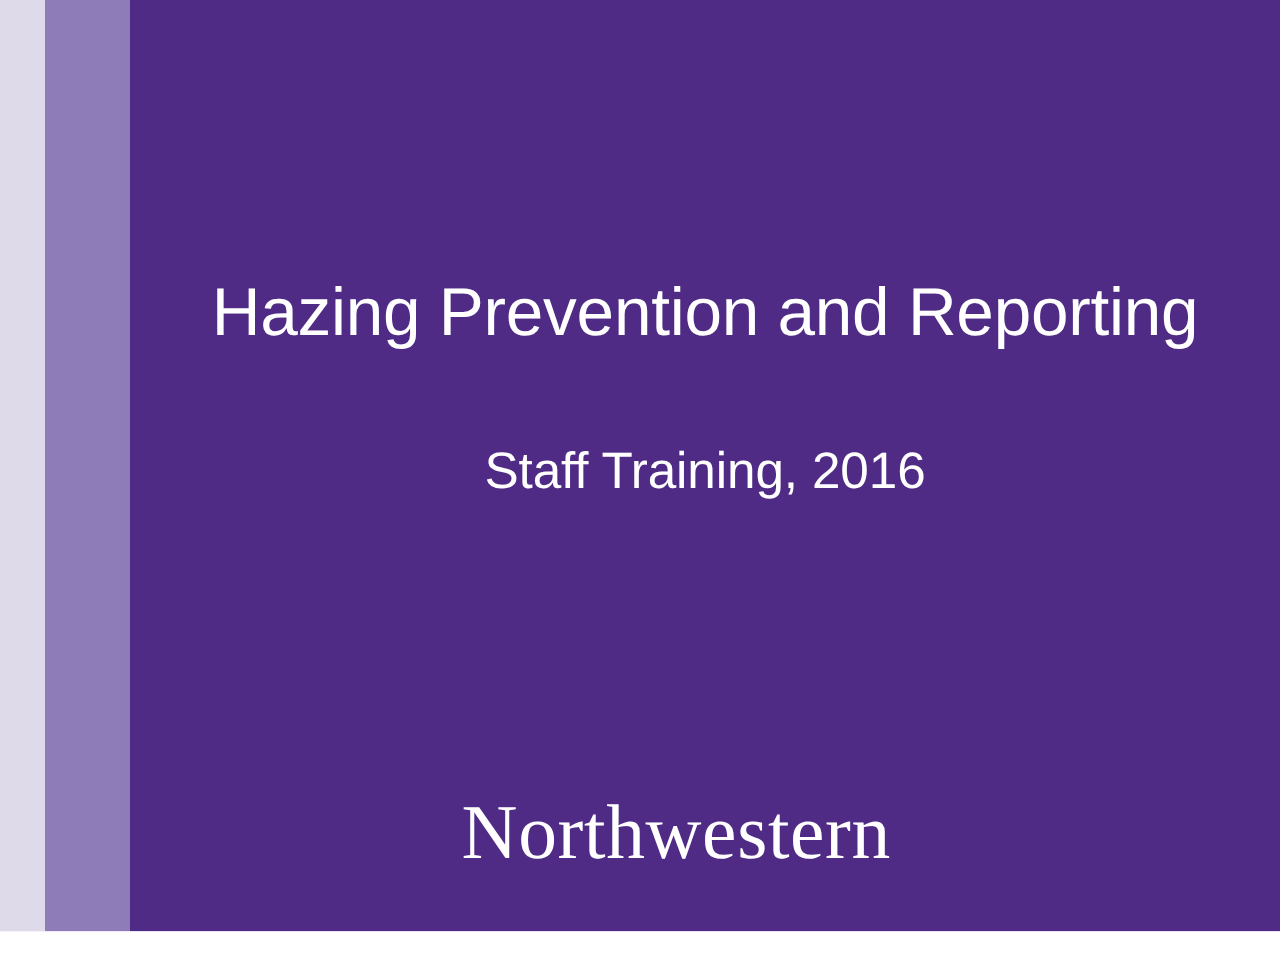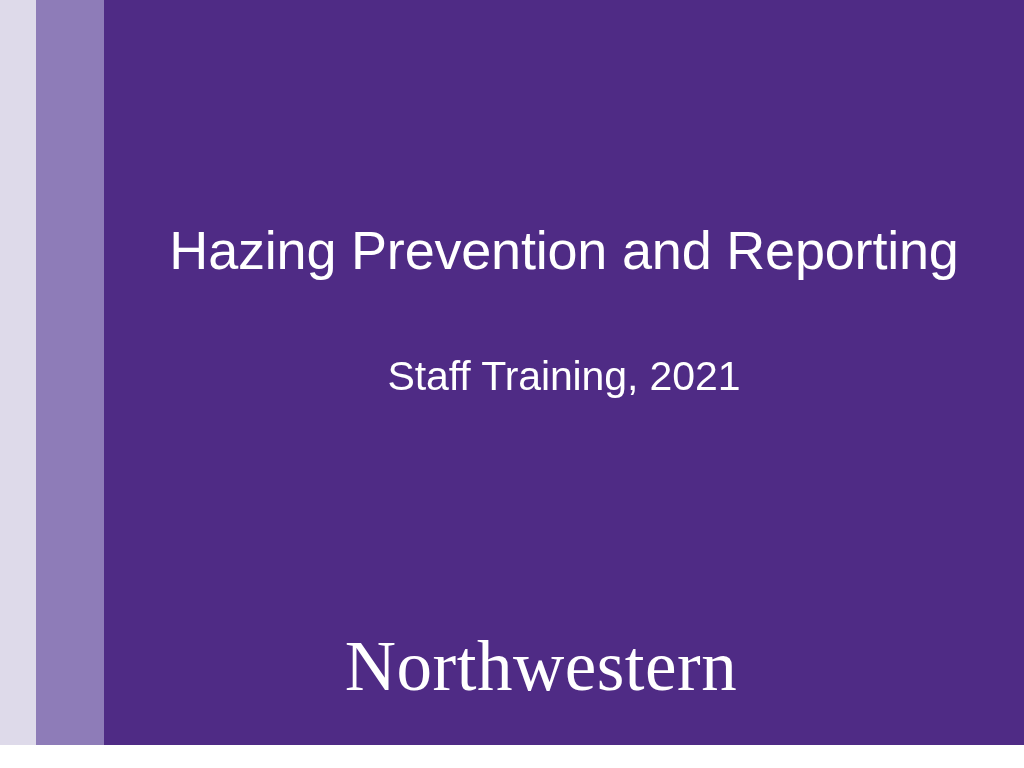--- a/index.html
+++ b/index.html
@@ -89,40 +89,40 @@
   .wordmark {
     position: absolute;
     left: 0;
     top: 631px;
     width: 920px;
     text-align: center;
     padding-right: 46px;
     box-sizing: border-box;
     color: #ffffff;
     font-family: "Liberation Serif", serif;
-    font-size: 71px;
+    font-size: 62px;
     font-weight: 400;
     line-height: 70px;
     letter-spacing: 0.5px;
     white-space: nowrap;
   }
 </style>
 </head>
 <body>
 
 <div class="slide">
 
   <div class="band-light"></div>
   <div class="band-medium"></div>
   <div class="band-main"></div>
 
   <div class="content">
 
     <div class="slide-title">Hazing Prevention and Reporting</div>
 
     <div class="subtitle-block">
-      <div class="subtitle-line">Staff Training, 2021</div>
+      <div class="subtitle-line">Staff Training, 2016</div>
     </div>
 
     <div class="wordmark">Northwestern</div>
 
   </div>
 </div>
 
 </body></html>

